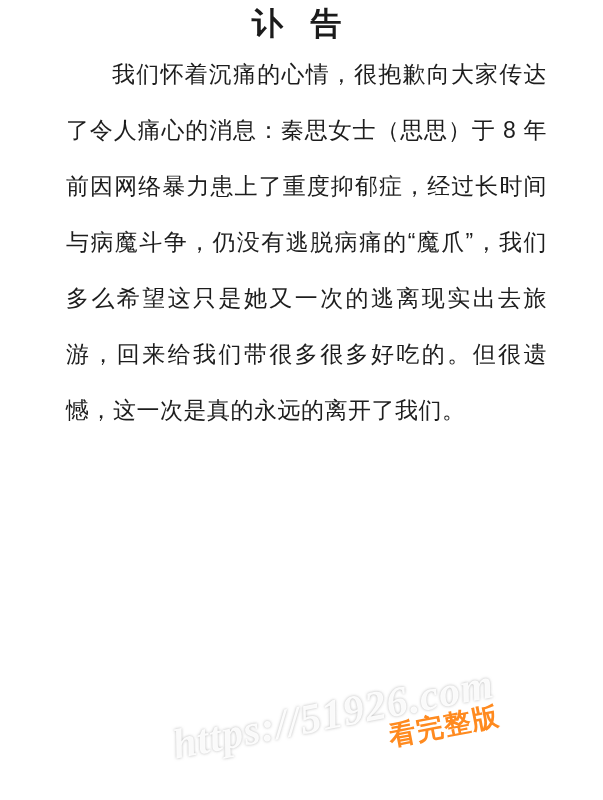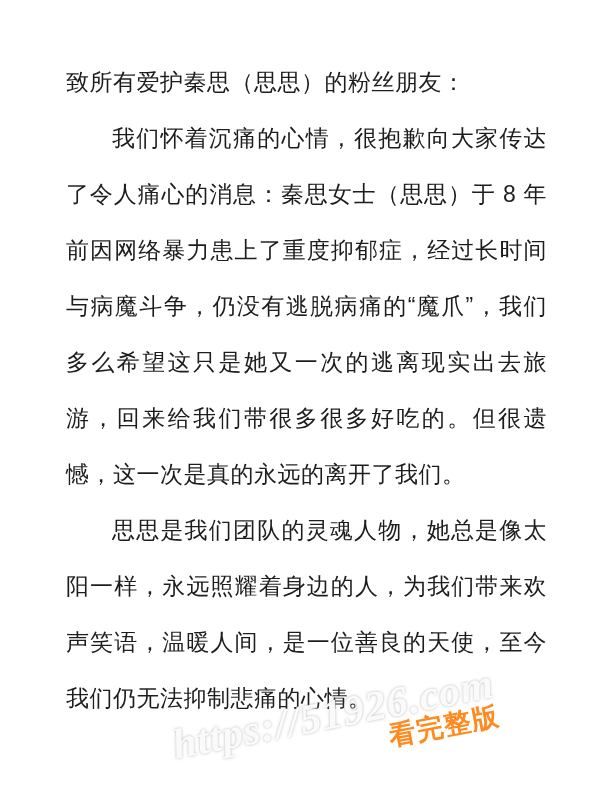--- a/index.html
+++ b/index.html
@@ -75,23 +75,22 @@
     letter-spacing: 1px;
     white-space: nowrap;
     pointer-events: none;
   }
 </style>
 </head>
 <body>
 
 <div class="page">
 
+  <div class="doc-title">讣 告</div>
 
-  <p class="body-text salutation">致所有爱护秦思（思思）的粉丝朋友：</p>
 
   <p class="body-text para">我们怀着沉痛的心情，很抱歉向大家传达了令人痛心的消息：秦思女士（思思）于 8 年前因网络暴力患上了重度抑郁症，经过长时间与病魔斗争，仍没有逃脱病痛的“魔爪”，我们多么希望这只是她又一次的逃离现实出去旅游，回来给我们带很多很多好吃的。但很遗憾，这一次是真的永远的离开了我们。</p>
 
-  <p class="body-text para">思思是我们团队的灵魂人物，她总是像太阳一样，永远照耀着身边的人，为我们带来欢声笑语，温暖人间，是一位善良的天使，至今我们仍无法抑制悲痛的心情。</p>
 
   <div class="watermark-url">https://51926.com</div>
   <div class="watermark-cta">看完整版</div>
 
 </div>
 
 </body></html>

